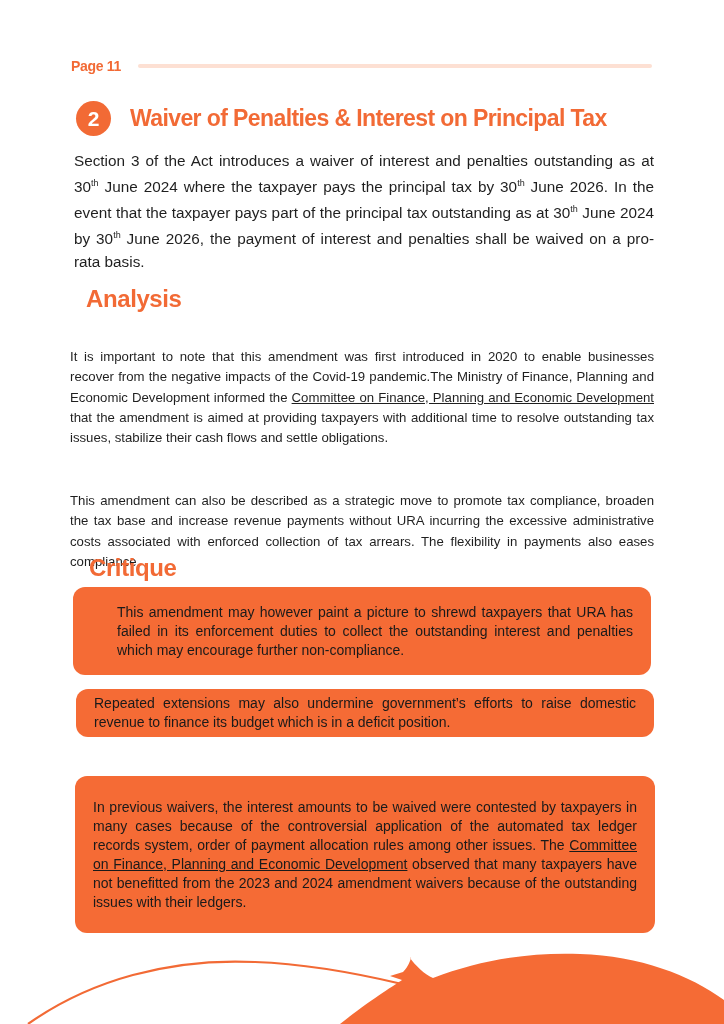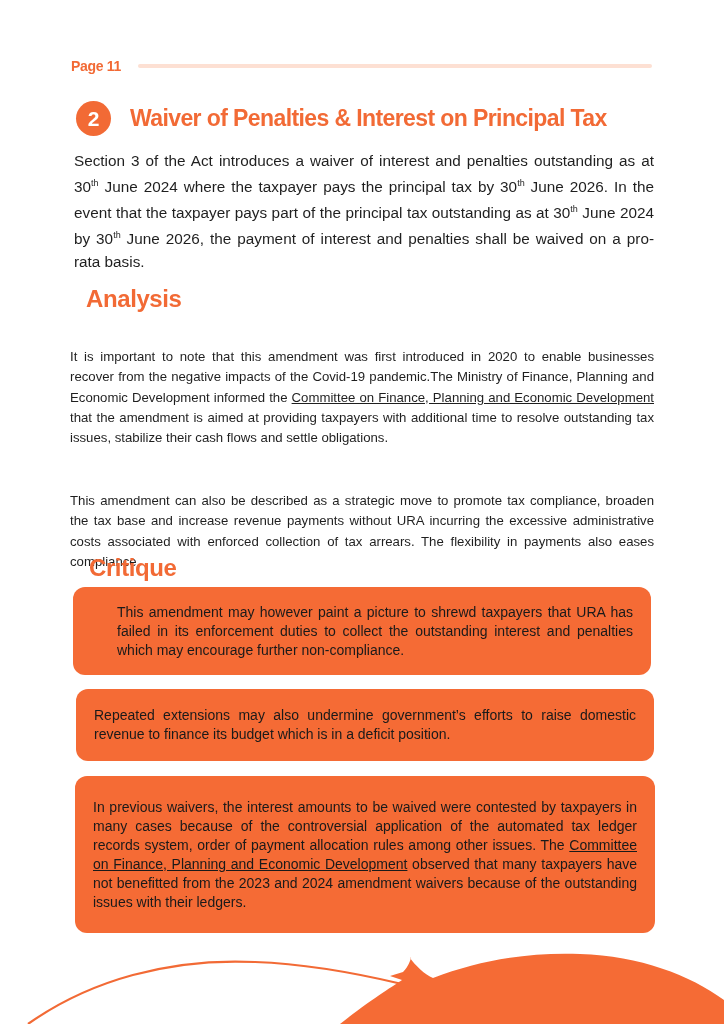--- a/index.html
+++ b/index.html
@@ -13,21 +13,21 @@
   .intro sup { font-size:9px; }
   .h2 { position:absolute; font-size:24px; font-weight:bold; color:#f26a35; letter-spacing:-0.4px;margin-left:16px; }
   .h-analysis { left:70px; top:285px; }
   .h-critique { left:73px; top:554px; }
   .para { position:absolute; left:70px; width:584px; font-size:13.2px; line-height:20.3px; text-align:justify;margin-top:32px; }
   .p1 { top:315px; }
   .p2 { top:459px; }
   .u { text-decoration:underline; }
   .box { position:absolute; left:73px; width:578px; background:#f56b35; border-radius:12px; box-sizing:border-box; padding:0 18px; font-size:14px; line-height:19px; text-align:justify; color:#1a1a1a; display:flex; align-items:center; }
   .box1 { top:587px; height:88px;padding-left:44px; }
-  .box2 { top:689px; height:72px; left:76px; width:578px; }
+  .box2 { top:689px; height:48px; left:76px; width:578px; }
   .box3 { top:776px; height:157px; left:75px; width:580px;justify-content:flex-end; }
   .deco { position:absolute; left:0; top:940px; width:724px; height:84px; }
 </style>
 </head>
 <body>
 
 <div class="page-label">Page 11</div>
 <div class="page-rule"></div>
 
 <div class="title-row">

